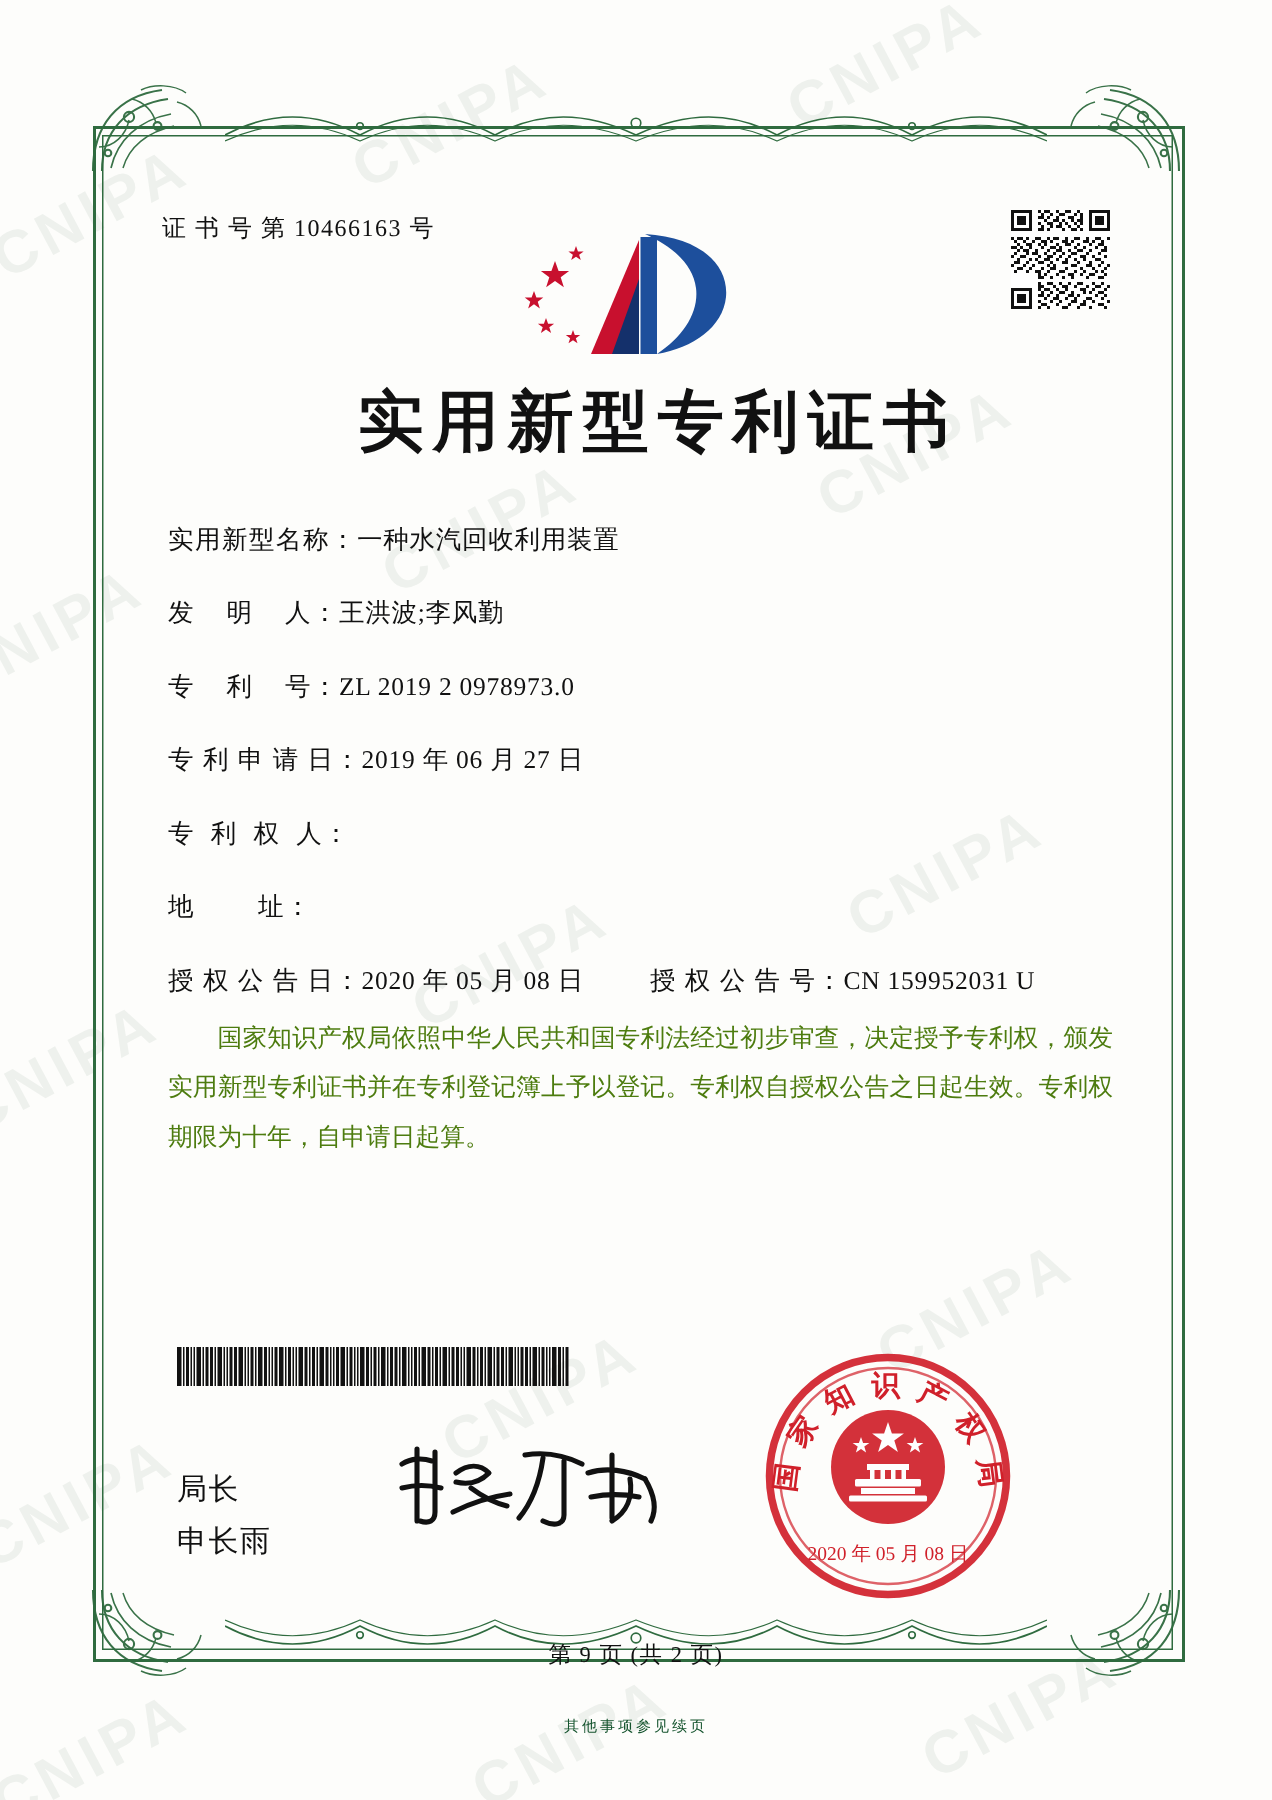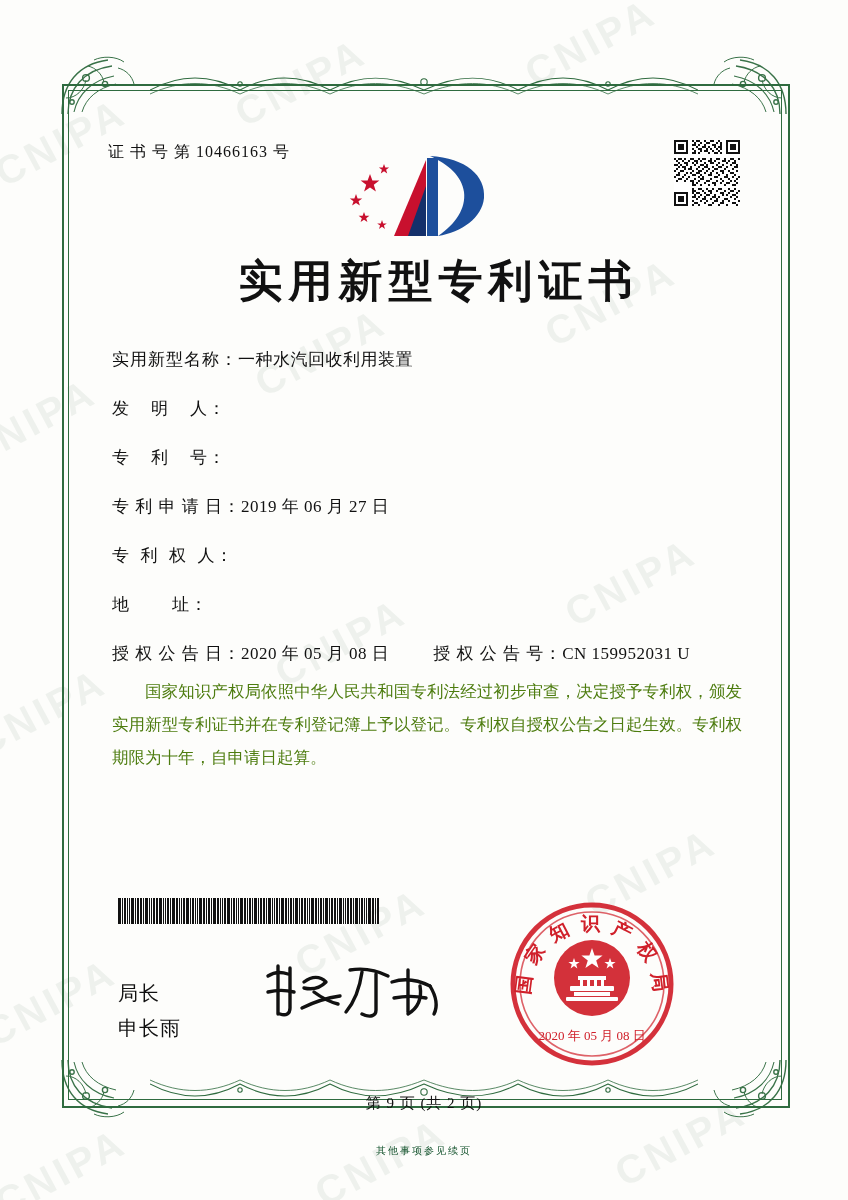--- a/index.html
+++ b/index.html
@@ -620,23 +620,25 @@
 
     <div class="main-title">实用新型专利证书</div>
 
     <div class="fields">
       <div class="field">
         <span class="lbl">实用新型名称：</span>
         <span class="val">一种水汽回收利用装置</span>
       </div>
       <div class="field">
         <span class="lbl">发    明    人：</span>
+        <span class="val">王洪波;李风勤</span>
       </div>
       <div class="field">
         <span class="lbl">专    利    号：</span>
+        <span class="val">ZL 2019 2 0978973.0</span>
       </div>
       <div class="field">
         <span class="lbl">专 利 申 请 日：</span>
         <span class="val">2019 年 06 月 27 日</span>
       </div>
       <div class="field">
         <span class="lbl">专  利  权  人：</span>
       </div>
       <div class="field">
         <span class="lbl">地        址：</span>

